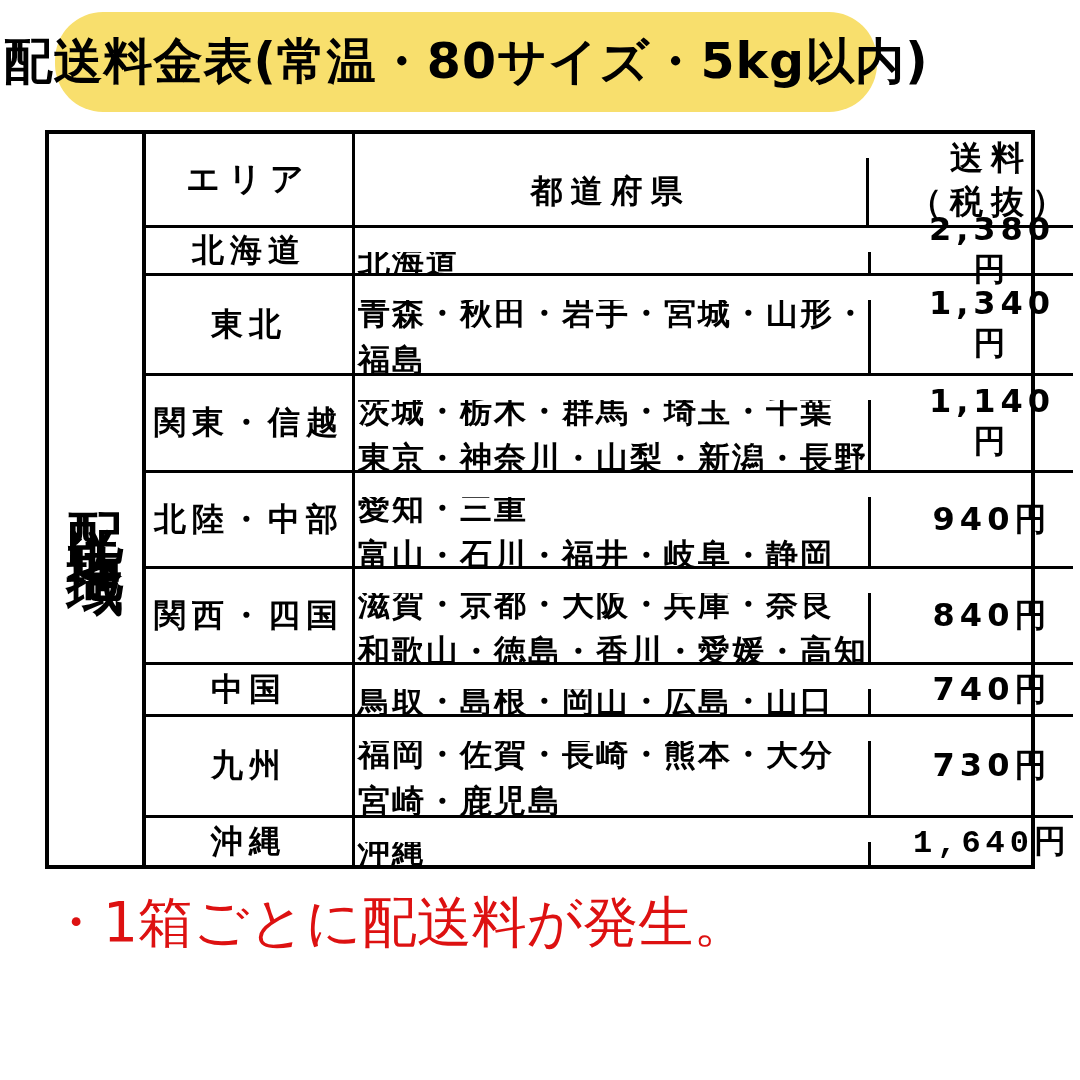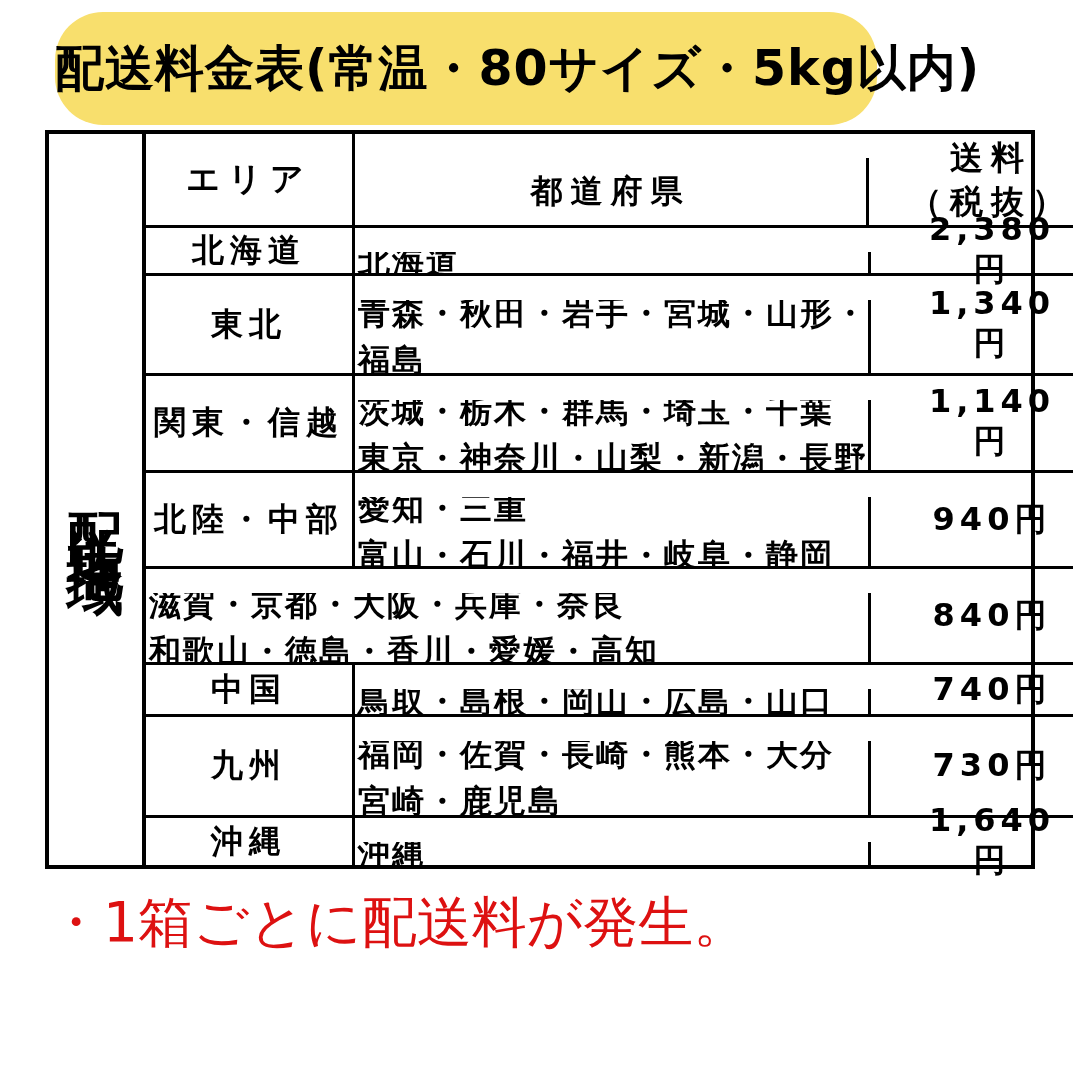--- a/index.html
+++ b/index.html
@@ -18,25 +18,26 @@
     height: 1080px;
     background: #ffffff;
   }
 
   
   .title-pill {
     position: absolute;
     left: 55px;
     top: 12px;
     width: 822px;
-    height: 113px;
+    height: 100px;
     background: #F8DF6D;
     border-radius: 48px;
     display: flex;
     align-items: center;
+    justify-content: center;
   }
   .title-pill .title-text {
     font-size: 49px;
     font-weight: bold;
     letter-spacing: 1px;
     white-space: nowrap;
   }
 
   
   .fee-table {
@@ -69,21 +70,21 @@
     flex: 1;
     display: flex;
     flex-direction: column;
   }
   .t-row {
     display: flex;
     border-bottom: 3px solid #000;
     box-sizing: border-box;
     min-height: 0;
   }
-  .t-row:last-child { border-bottom: none; }
+  .t-row:last-child { border-bottom: none; font-family: Liberation Mono, monospace; }
 
   .c-area {
     flex: 0 0 209px;
     border-right: 3px solid #000;
     box-sizing: border-box;
     display: flex;
     align-items: center;
     justify-content: center;
     font-size: 32px;
     font-weight: bold;
@@ -205,20 +206,21 @@
       <div class="t-row" style="flex:0 0 96px">
         <div class="c-area">北陸・中部</div>
         <div class="c-pref">
           <span class="pref-line">愛知・三重</span>
           <span class="pref-line">富山・石川・福井・岐阜・静岡</span>
         </div>
         <div class="c-fee">940円</div>
       </div>
 
       <div class="t-row" style="flex:0 0 96px">
+        <div class="c-area">関西・四国</div>
         <div class="c-pref">
           <span class="pref-line">滋賀・京都・大阪・兵庫・奈良</span>
           <span class="pref-line">和歌山・徳島・香川・愛媛・高知</span>
         </div>
         <div class="c-fee">840円</div>
       </div>
 
       <div class="t-row" style="flex:0 0 52px">
         <div class="c-area">中国</div>
         <div class="c-pref">

